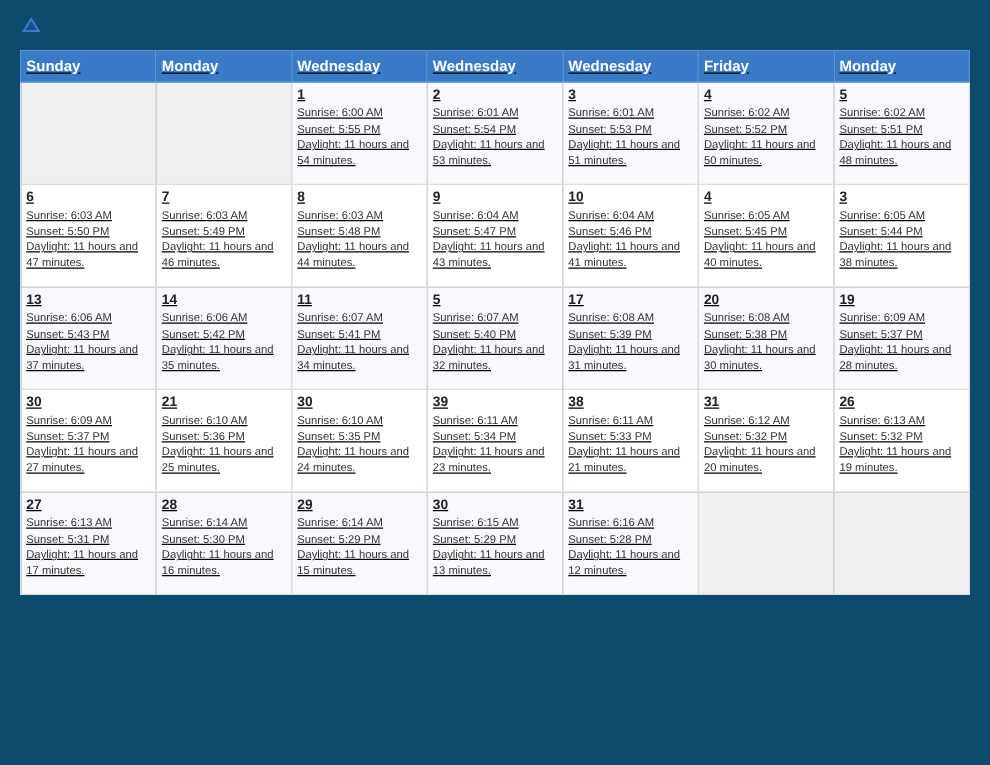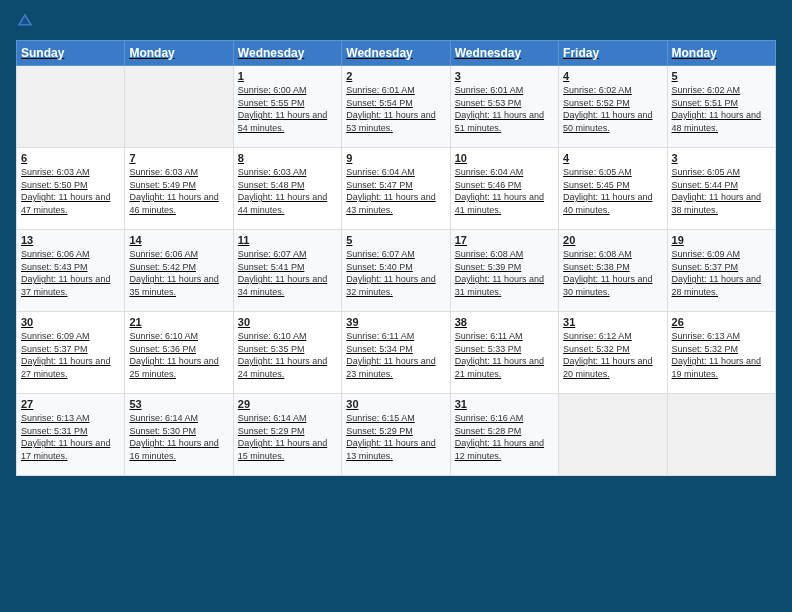--- a/index.html
+++ b/index.html
@@ -249,21 +249,21 @@
             <span class="day-num">26</span>
             <div class="cell-text">Sunrise: 6:13 AM<br>Sunset: 5:32 PM<br>Daylight: 11 hours and 19 minutes.</div>
           </td>
         </tr>
         <tr>
           <td>
             <span class="day-num">27</span>
             <div class="cell-text">Sunrise: 6:13 AM<br>Sunset: 5:31 PM<br>Daylight: 11 hours and 17 minutes.</div>
           </td>
           <td>
-            <span class="day-num">53</span>
+            <span class="day-num">28</span>
             <div class="cell-text">Sunrise: 6:14 AM<br>Sunset: 5:30 PM<br>Daylight: 11 hours and 16 minutes.</div>
           </td>
           <td>
             <span class="day-num">29</span>
             <div class="cell-text">Sunrise: 6:14 AM<br>Sunset: 5:29 PM<br>Daylight: 11 hours and 15 minutes.</div>
           </td>
           <td>
             <span class="day-num">30</span>
             <div class="cell-text">Sunrise: 6:15 AM<br>Sunset: 5:29 PM<br>Daylight: 11 hours and 13 minutes.</div>
           </td>

